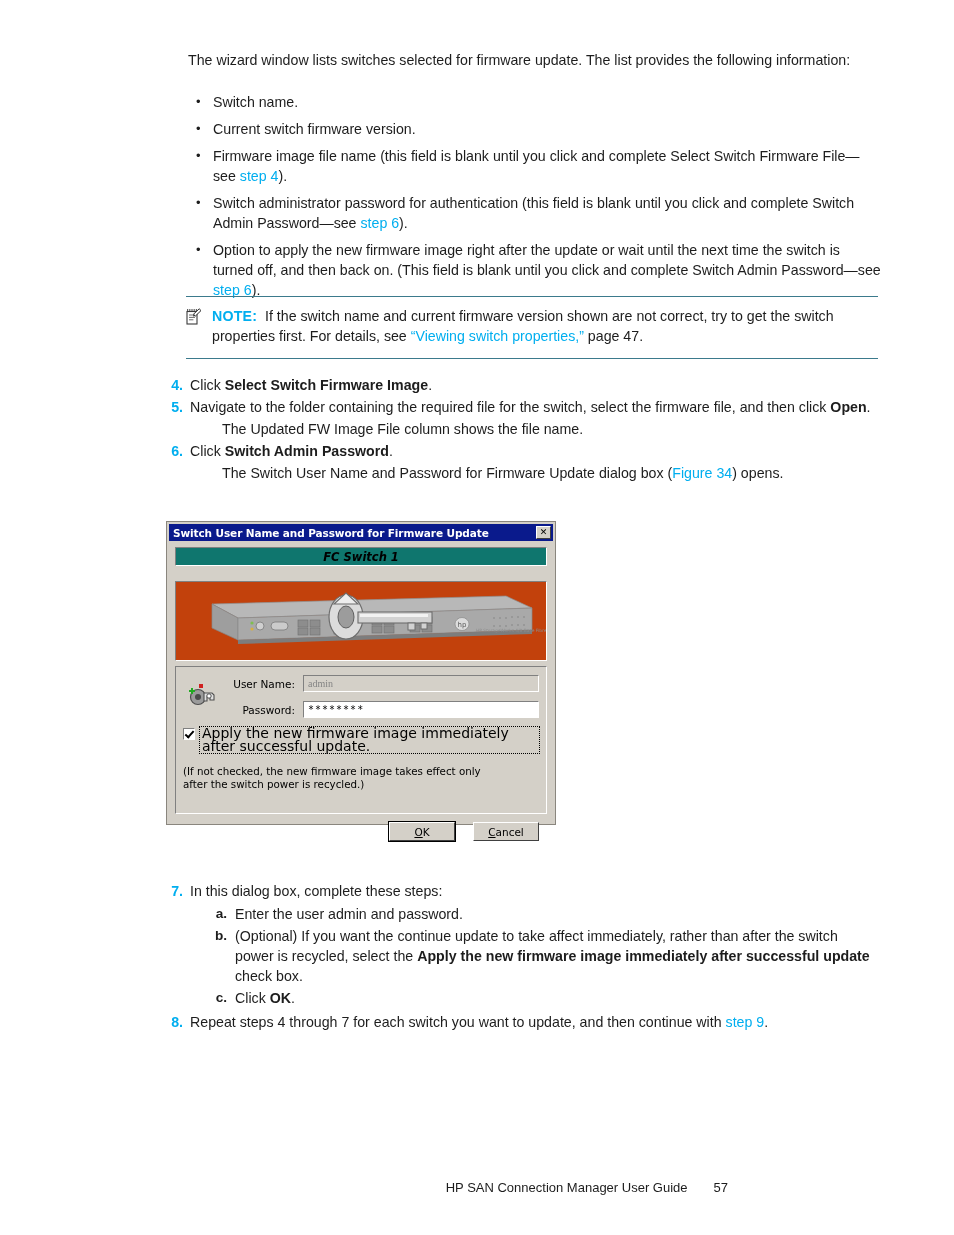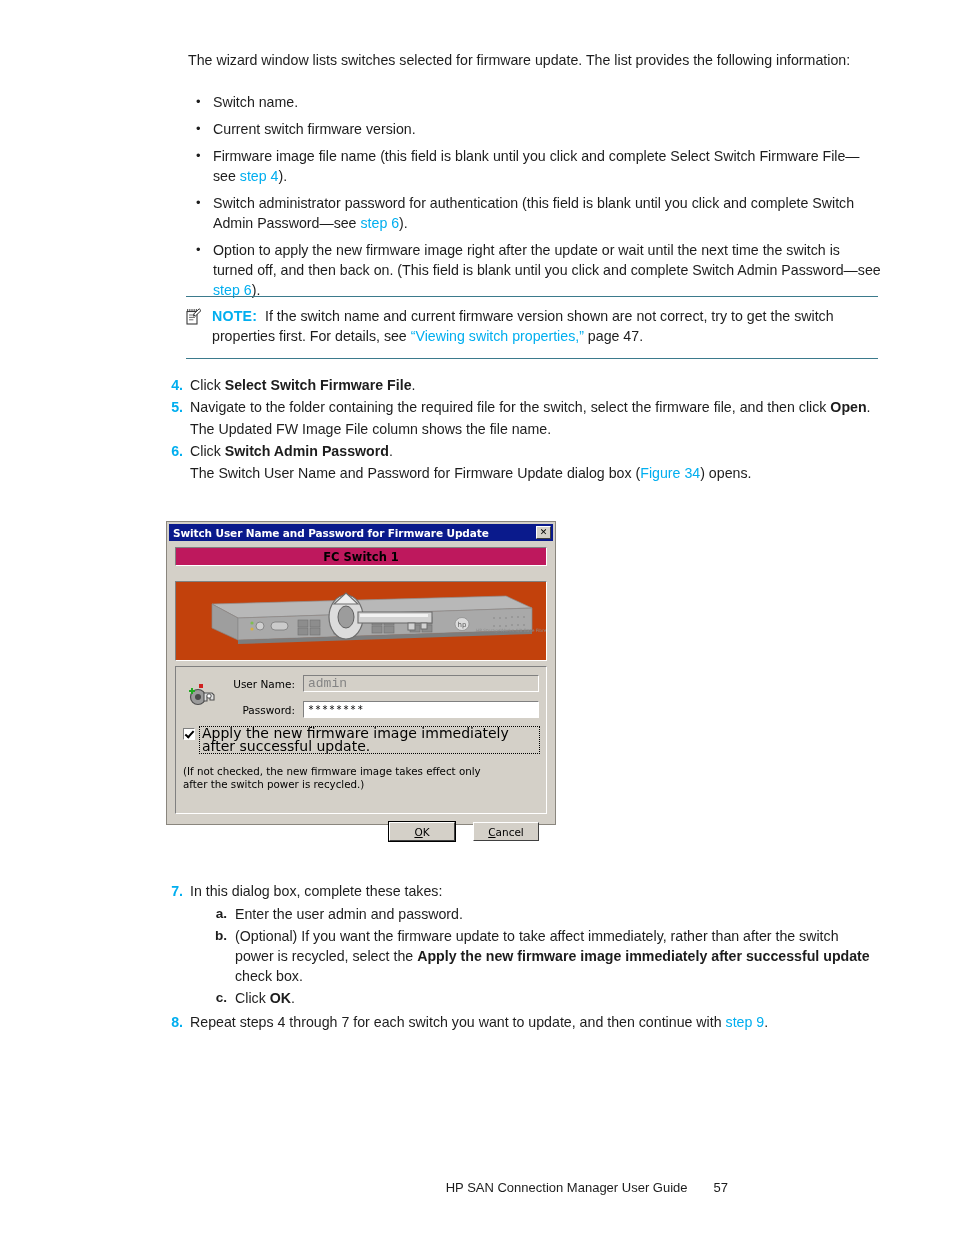--- a/index.html
+++ b/index.html
@@ -137,21 +137,21 @@
     width: 26px;
     font-weight: bold;
     font-size: 13.6px;
     line-height: 20px;
     text-align: right;
     padding-right: 8px;
     box-sizing: border-box;
     color: #1d1d1d;
   }
   .substep-body { flex: 1 1 auto; }
-  .continuation { margin-top: 2px; }
+  .continuation { margin-top: 2px; margin-left: 32px; }
 
   
   #dialog {
     position: absolute;
     left: 166px;
     top: 521px;
     width: 390px;
     height: 304px;
     background: #d4d0c8;
     border: 1px solid #8a867e;
@@ -190,32 +190,33 @@
     color: #000;
     line-height: 1;
     box-sizing: border-box;
   }
 
   .dlg-body {
     padding: 6px 8px 6px 8px;
   }
 
   .switch-title {
-    background: #be185d;
+    background: #0f766e;
     border: 1px solid #808080;
     border-right-color: #ffffff;
     border-bottom-color: #ffffff;
     height: 19px;
     display: flex;
     align-items: center;
     justify-content: center;
     font-size: 11.5px;
     font-weight: bold;
     color: #000;
     box-sizing: border-box;
+    font-style: italic;
   }
 
   .switch-image-box {
     background: #c2410c;
     border: 1px solid #808080;
     border-right-color: #ffffff;
     border-bottom-color: #ffffff;
     height: 80px;
     margin-top: 15px;
     box-sizing: border-box;
@@ -249,27 +250,27 @@
     padding-right: 8px;
     box-sizing: border-box;
   }
   .field-input {
     flex: 1 1 auto;
     height: 17px;
     background: #ffffff;
     border: 1px solid #808080;
     border-right-color: #ffffff;
     border-bottom-color: #ffffff;
-    font-size: 13px;
+    font-size: 10px;
     color: #000;
     padding: 0 4px;
     box-sizing: border-box;
     display: flex;
     align-items: center;
-    font-family: Liberation Mono, monospace;
+    font-family: Liberation Serif, serif;
   }
   .field-input.disabled {
     background: #d4d0c8;
     color: #848484;
   }
   .field-input.pw {
     letter-spacing: 1px;
     font-family: "DejaVu Sans Mono", monospace;
     font-size: 10px;
   }
@@ -437,21 +438,21 @@
       </div>
       <div class="note-body body-text"><span class="note-label">NOTE:</span><span>&nbsp;&nbsp;</span><span>If the switch name and current firmware version shown are not correct, try to get the switch properties first. For details, see </span><span class="link">“Viewing switch properties,”</span><span> page 47.</span></div>
     </div>
     <div class="note-rule bottom"></div>
   </div>
 
   <div class="steps" id="steps-456">
 
     <div class="step-row">
       <div class="step-num">4.</div>
-      <div class="step-body body-text"><span>Click </span><span class="bold">Select Switch Firmware File</span><span>.</span></div>
+      <div class="step-body body-text"><span>Click </span><span class="bold">Select Switch Firmware Image</span><span>.</span></div>
     </div>
 
     <div class="step-row">
       <div class="step-num">5.</div>
       <div class="step-body body-text">
         <span>Navigate to the folder containing the required file for the switch, select the firmware file, and then click </span><span class="bold">Open</span><span>.</span>
         <div class="continuation">The Updated FW Image File column shows the file name.</div>
       </div>
     </div>
 
@@ -587,32 +588,32 @@
 
     </div>
   </div>
 
 
   <div class="steps" id="steps-78">
 
     <div class="step-row">
       <div class="step-num">7.</div>
       <div class="step-body body-text">
-        <span>In this dialog box, complete these takes:</span>
+        <span>In this dialog box, complete these steps:</span>
 
         <div class="sub-steps">
 
           <div class="substep-row">
             <div class="substep-letter">a.</div>
             <div class="substep-body body-text">Enter the user admin and password.</div>
           </div>
 
           <div class="substep-row">
             <div class="substep-letter">b.</div>
-            <div class="substep-body body-text"><span>(Optional) If you want the firmware update to take affect immediately, rather than after the switch power is recycled, select the </span><span class="bold">Apply the new firmware image immediately after successful update</span><span> check box.</span></div>
+            <div class="substep-body body-text"><span>(Optional) If you want the continue update to take affect immediately, rather than after the switch power is recycled, select the </span><span class="bold">Apply the new firmware image immediately after successful update</span><span> check box.</span></div>
           </div>
 
           <div class="substep-row">
             <div class="substep-letter">c.</div>
             <div class="substep-body body-text"><span>Click </span><span class="bold">OK</span><span>.</span></div>
           </div>
 
         </div>
       </div>
     </div>

